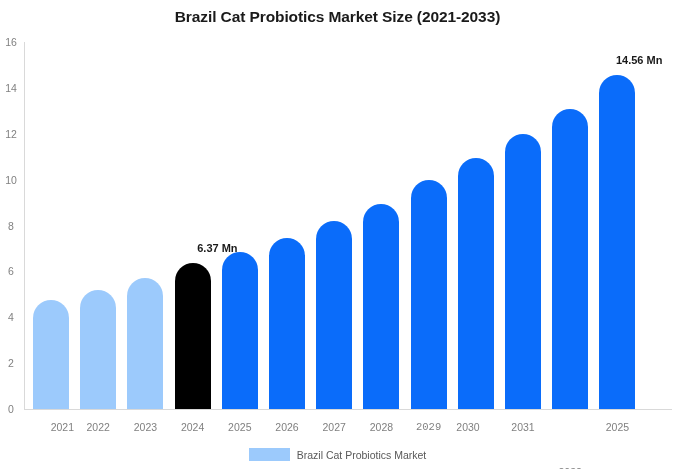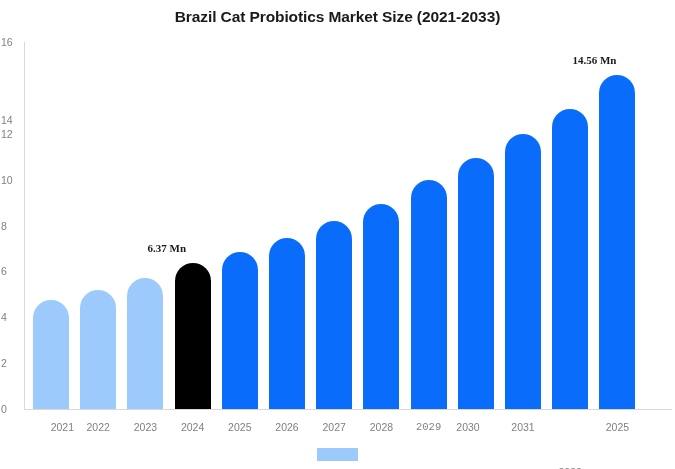--- a/index.html
+++ b/index.html
@@ -44,21 +44,21 @@
     left: 24px;
     top: 409px;
     width: 648px;
     height: 1px;
     background: #d9d9d9;
   }
   .y-tick-label {
     position: absolute;
     right: 0;
     width: 20px;
-    text-align: left;
+    text-align: center;
     font-size: 10.5px;
     color: #808080;
     transform: translateY(-50%);
   }
   #y-tick-labels {
     position: absolute;
     left: 0;
     top: 0;
     width: 21px;
     height: 469px;
@@ -73,25 +73,24 @@
     position: absolute;
     top: 421px;
     width: 46px;
     text-align: center;
     font-size: 10.5px;
     color: #808080;
   }
   .bar-value-label {
     position: absolute;
     width: 90px;
-    text-align: left;
+    text-align: right;
     font-size: 11px;
     font-weight: bold;
     color: #1a1a1a;
-    font-family: Liberation Serif, serif;
   }
   #legend {
     position: absolute;
     left: 0;
     top: 448px;
     width: 675px;
     display: flex;
     align-items: center;
     justify-content: center;
     gap: 7px;
@@ -113,21 +112,21 @@
   <div id="chart-title">Brazil Cat Probiotics Market Size (2021-2033)</div>
 
   <div id="y-tick-labels">
       <div class="y-tick-label" style="top: 409px;">0</div>
       <div class="y-tick-label" style="top: 363.125px;">2</div>
       <div class="y-tick-label" style="top: 317.25px;">4</div>
       <div class="y-tick-label" style="top: 271.375px;">6</div>
       <div class="y-tick-label" style="top: 225.5px;">8</div>
       <div class="y-tick-label" style="top: 179.625px;">10</div>
       <div class="y-tick-label" style="top: 133.75px;">12</div>
-      <div class="y-tick-label" style="top: 87.875px; margin-top: 32px;">14</div>
+      <div class="y-tick-label" style="top: 87.875px;">14</div>
       <div class="y-tick-label" style="top: 42px;">16</div>
     </div>
 
   <div id="y-axis-line"></div>
   <div id="x-axis-line"></div>
 
   <div id="bars-layer">
       <div class="bar" style="left: 33px; top: 299.817px; height: 109.182px; background: rgb(156, 202, 252);"></div>
       <div class="x-tick-label" style="left: 28px; text-align: right;">2021</div>
       <div class="bar" style="left: 80.2px; top: 289.725px; height: 119.275px; background: rgb(156, 202, 252);"></div>
@@ -153,15 +152,16 @@
       <div class="x-tick-label" style="left: 500px;">2031</div>
       <div class="bar" style="left: 552.2px; top: 108.519px; height: 300.481px; background: rgb(10, 108, 250);"></div>
       <div class="x-tick-label" style="left: 547.2px; margin-top: 45px;">2032</div>
       <div class="bar" style="left: 599.4px; top: 75.03px; height: 333.97px; background: rgb(10, 108, 250);"></div>
       <div class="x-tick-label" style="left: 594.4px;">2025</div>
       <div class="bar-value-label" style="left: 572.4px; top: 54.03px;">14.56 Mn</div>
     </div>
 
   <div id="legend">
     <span id="legend-swatch" style="background: rgb(156, 202, 252);"></span>
+    <span id="legend-label">Brazil Cat Probiotics Market</span>
   </div>
 
 </div>
 
 </body></html>

